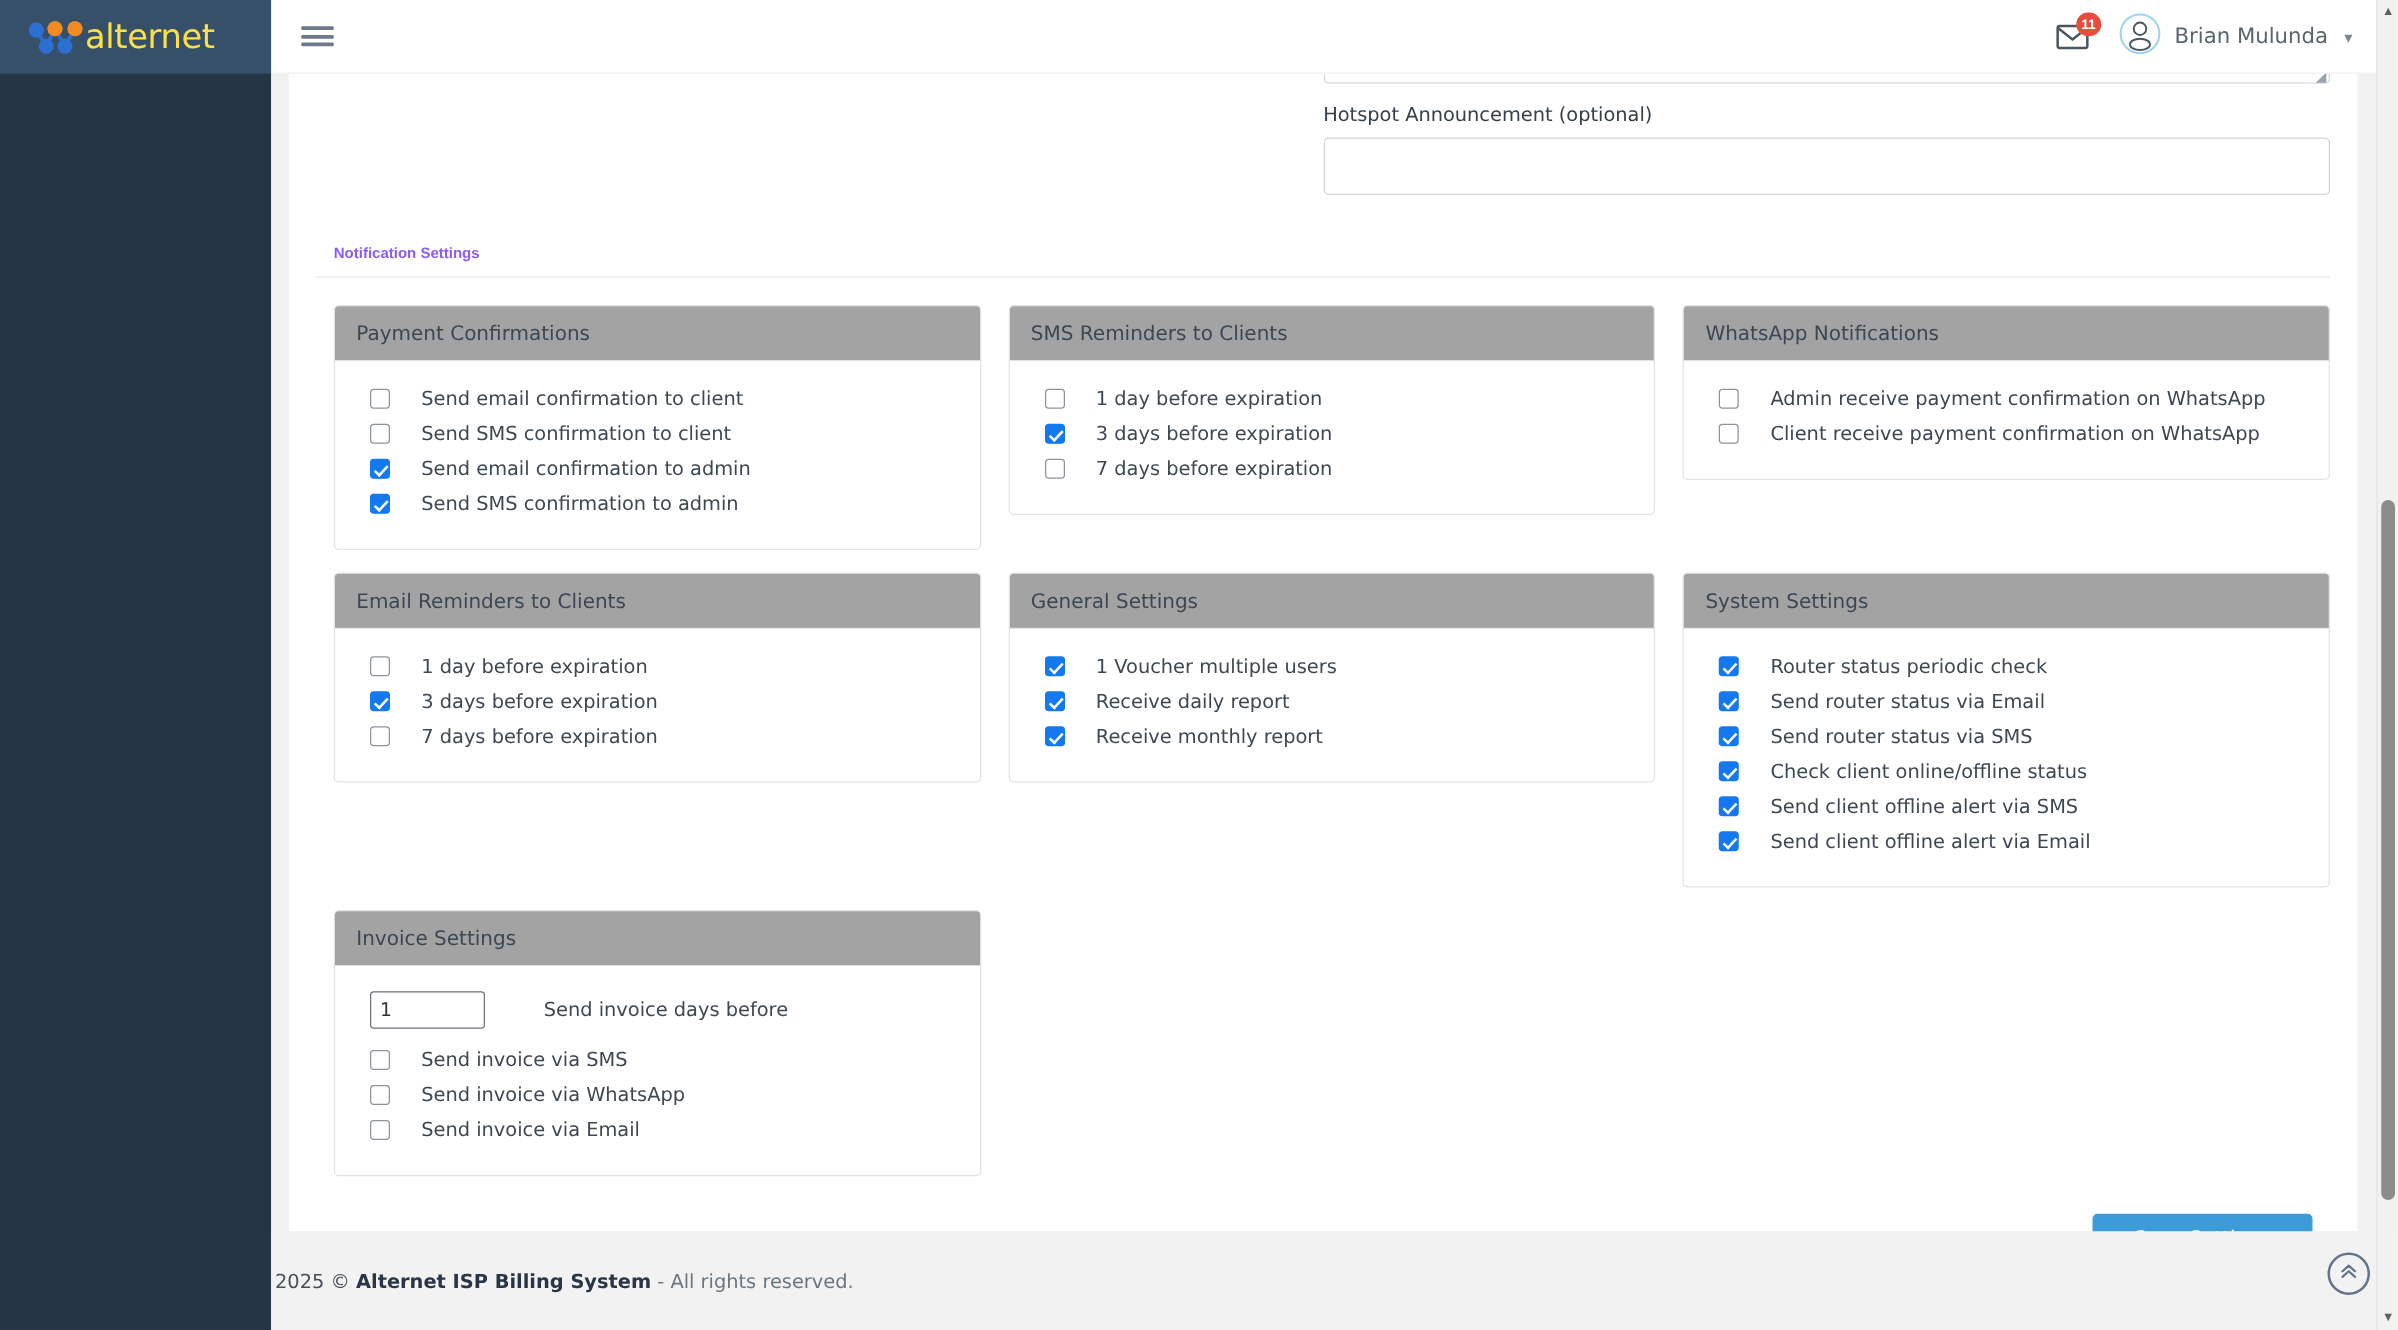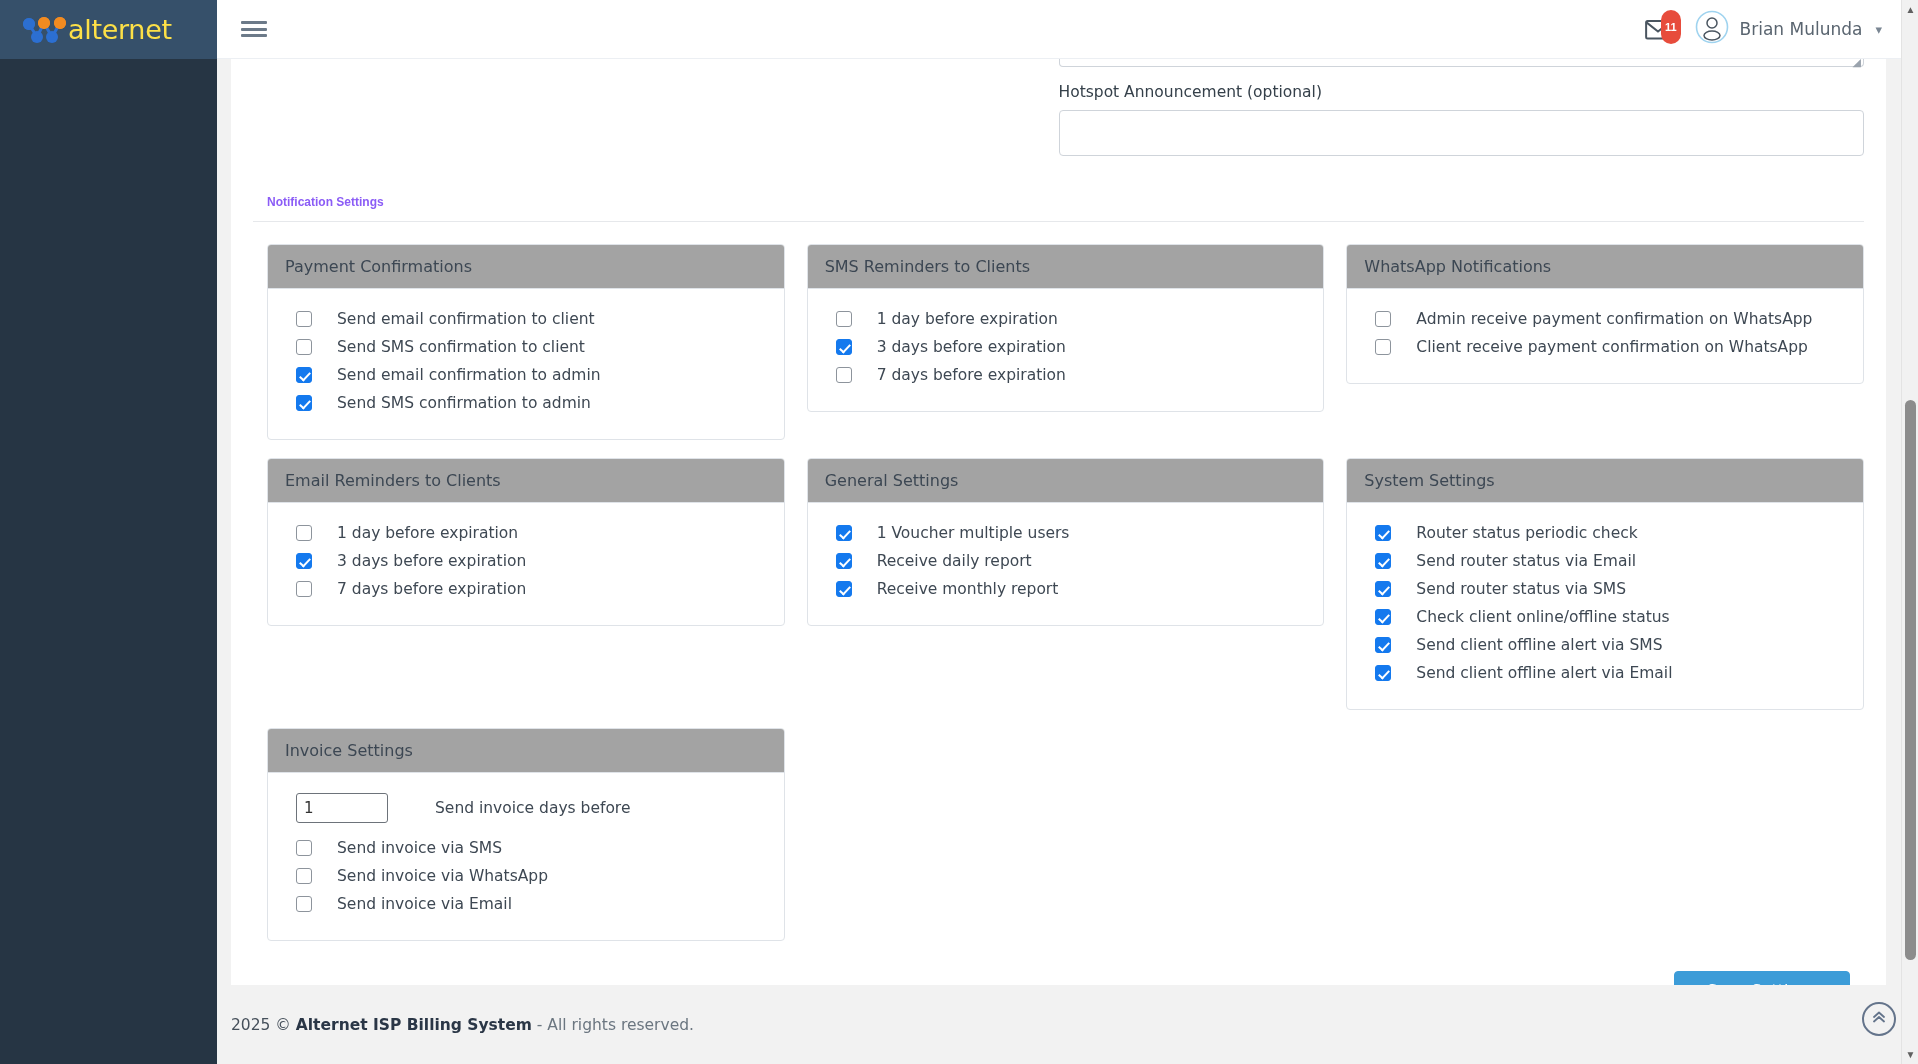--- a/index.html
+++ b/index.html
@@ -64,21 +64,21 @@
     padding-right: 36px;
   }
   #mail-wrap { position: relative; width: 30px; height: 30px; cursor: pointer; }
   #badge-count {
     position: absolute;
     top: -4px; right: -8px;
     background: #e74c3c;
     color: #fff;
     font-size: 11px;
     font-weight: bold;
-    min-width: 19px; height: 34px;
+    min-width: 19px; height: 19px;
     border-radius: 10px;
     display: flex; align-items: center; justify-content: center;
     padding: 0 4px;
     font-family: "Liberation Sans", sans-serif;
   }
   #user-menu { display: flex; align-items: center; gap: 11px; cursor: pointer; text-align: right; }
   #user-name {
     font-size: 17px;
     color: #5a6570;
     font-family: "DejaVu Sans", sans-serif;
@@ -262,21 +262,21 @@
   
   #footer {
     position: absolute;
     left: 0; top: 926px;
     width: 1701px; height: 79px;
     background: #f2f2f2;
     display: flex;
     align-items: center;
   }
   #footer-text {
-    padding-left: 14px;
+    padding-left: 3px;
     font-size: 15.5px;
     color: #46505b;
     font-family: "DejaVu Sans", sans-serif;
   }
   #footer-text b { color: #2a3646; }
   #footer-text .muted { color: #6b7680; }
 
   
   #back-to-top {
     position: absolute;

